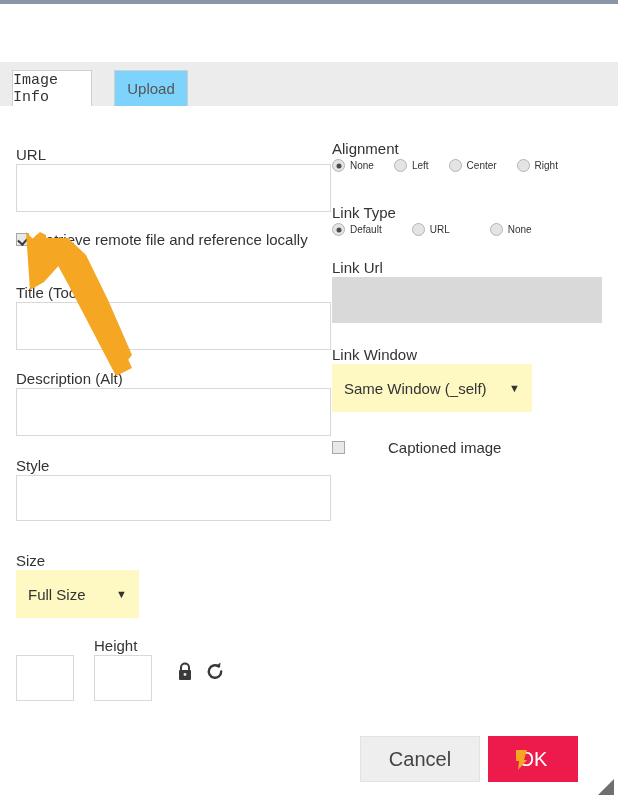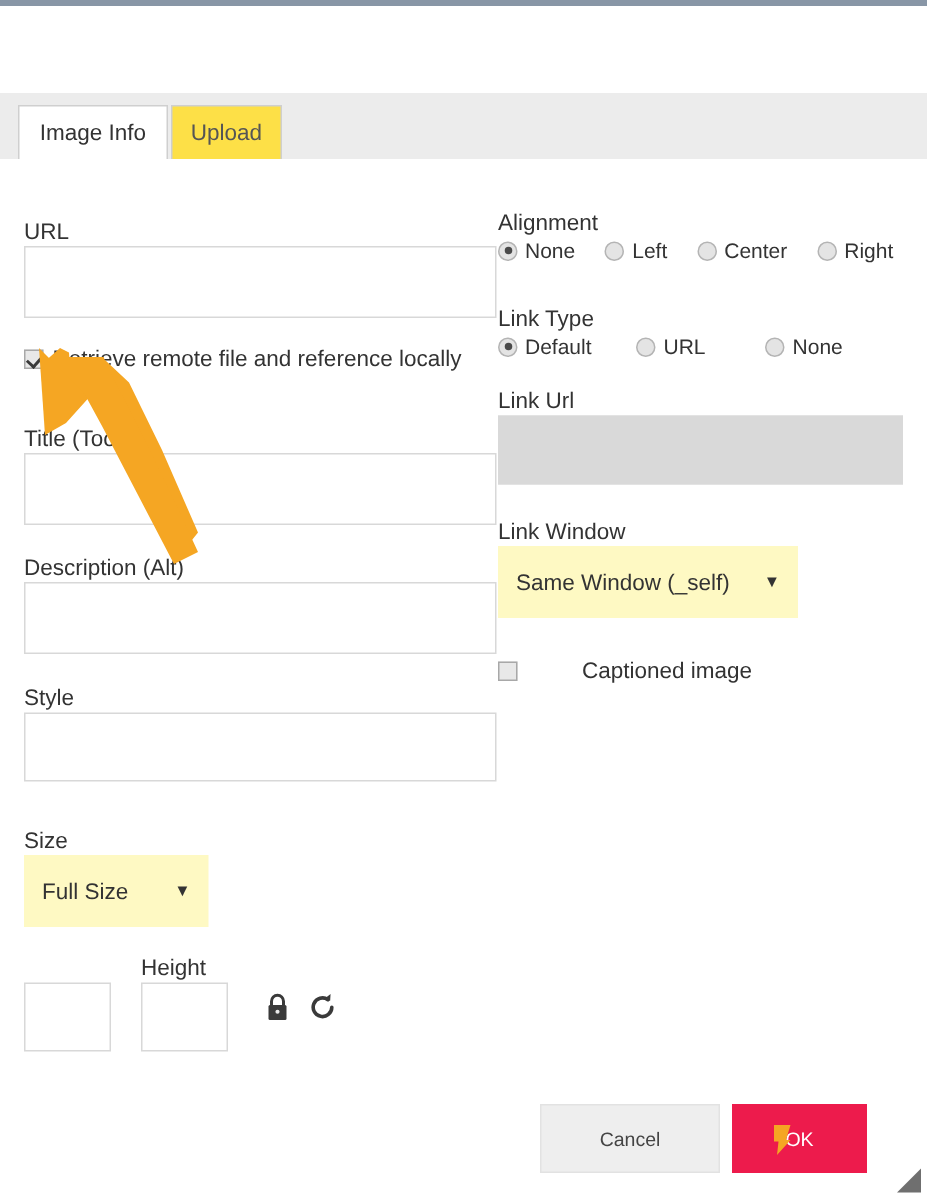--- a/index.html
+++ b/index.html
@@ -29,22 +29,22 @@
     position:absolute;left:0;top:62px;width:618px;height:44px;
     background:#ececec;border-bottom:1px solid #d5d5d5;
   }
   .tab{
     position:absolute;top:8px;height:36px;
     display:flex;align-items:center;justify-content:center;
     font-size:15px;color:#444;border:1px solid #cfcfcf;border-bottom:none;
     box-sizing:border-box;
   }
   .tab.active{background:#ffffff;color:#333;border-color:#cfcfcf;}
-  .tab.inactive{background:#fde047;color:#555;}
-  #tab-image-info{left:12px;width:100px;}
+  .tab.inactive{background:#7dd3fc;color:#555;}
+  #tab-image-info{left:12px;width:80px;font-family:Liberation Mono, monospace;}
   #tab-upload{left:114px;width:74px;}
 
   
   .body{position:absolute;left:0;top:106px;width:618px;height:694px;background:#ffffff;}
 
   .label{
     position:absolute;font-size:15px;color:#333;white-space:nowrap;
   }
   .input{
     position:absolute;background:#ffffff;border:1px solid #d8d8d8;box-sizing:border-box;
@@ -52,21 +52,21 @@
   .input.disabled{background:#d9d9d9;border:1px solid #d9d9d9;}
 
   .select{
     position:absolute;background:#fef9c3;border:none;box-sizing:border-box;
     display:flex;align-items:center;font-size:15px;color:#333;padding-left:12px;
   }
   .select .caret{position:absolute;right:12px;font-size:11px;color:#333;}
 
   
   .radio-row{position:absolute;display:flex;align-items:center;}
-  .radio-item{display:flex;align-items:center;font-size:14px;color:#333;white-space:nowrap;}
+  .radio-item{display:flex;align-items:center;font-size:10px;color:#333;white-space:nowrap;}
   .radio{
     width:13px;height:13px;border-radius:50%;
     background:#e4e4e4;border:1px solid #b4b4b4;box-sizing:border-box;
     margin-right:5px;position:relative;flex:none;
   }
   .radio.checked::after{
     content:"";position:absolute;left:50%;top:50%;
     width:5px;height:5px;border-radius:50%;background:#4a4a4a;
     transform:translate(-50%,-50%);
   }
@@ -81,21 +81,21 @@
     content:"";position:absolute;left:3px;top:0px;width:5px;height:9px;
     border:solid #3a3a3a;border-width:0 2px 2px 0;transform:rotate(42deg);
   }
 
   
   .icon{position:absolute;}
 
   
   .btn{
     position:absolute;display:flex;align-items:center;justify-content:center;
-    font-size:13px;box-sizing:border-box;
+    font-size:20px;box-sizing:border-box;
   }
   #cancel-button{background:#eeeeee;color:#444;border:1px solid #e2e2e2;}
   #ok-button{color:#ffffff;text-align:right;}
 
   .grip{position:absolute;right:3px;bottom:4px;width:18px;height:18px;}
 
   
   #annotation-arrow{position:absolute;left:0;top:0;width:618px;height:800px;pointer-events:none;}
 </style>
 </head>

